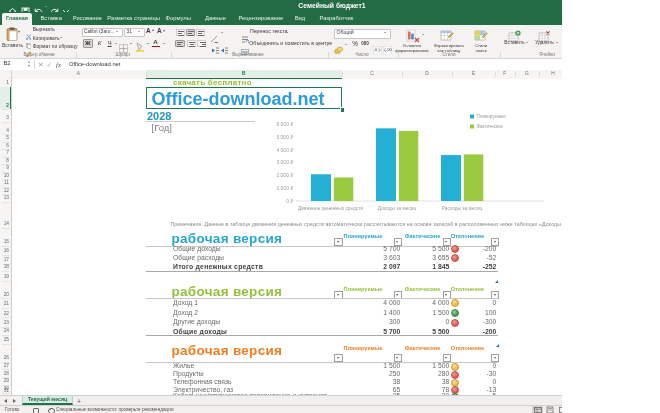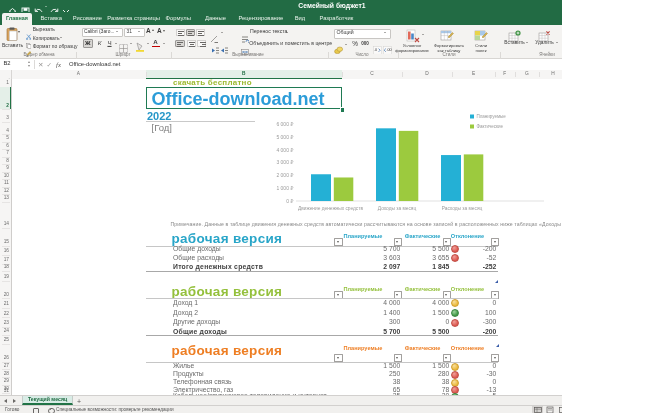--- a/index.html
+++ b/index.html
@@ -417,21 +417,21 @@
         <div class="t" style="left: 9px; top: 302.9px; font-size: 4.8px; color: rgb(110, 110, 110); transform: translate(-100%, -50%);">29</div>
         <div class="abs" style="left: 1.5px; top: 314.3px; width: 8px; height: 1px; background: rgb(230, 228, 227);"></div>
         <div class="t" style="left: 9px; top: 310.7px; font-size: 4.8px; color: rgb(110, 110, 110); transform: translate(-100%, -50%);">30</div>
         <div class="t" style="left: 9px; top: 312.9px; font-size: 4.8px; color: rgb(110, 110, 110); transform: translate(-100%, -50%);">31</div>
       </div>
     <div class="abs" id="gridcontent" style="left:0;top:0;width:660px;height:316.5px">
         <div class="t" style="left: 173px; top: 4.5px; font-size: 8px; color: rgb(156, 186, 47); font-weight: bold; letter-spacing: 0.25px; transform: translateY(-50%);">скачать бесплатно</div>
         <div class="abs" style="left: 145.5px; top: 8.5px; width: 196px; height: 22px; border: 1.4px solid rgb(31, 122, 83); box-sizing: border-box;"></div>
         <div class="abs" style="left: 339.5px; top: 28.9px; width: 3.2px; height: 3.2px; background: rgb(31, 122, 83); border: 0.6px solid rgb(255, 255, 255); box-sizing: content-box;"></div>
         <div class="t" style="left: 151.5px; top: 20.3px; font-size: 18px; color: rgb(43, 156, 216); font-weight: bold; transform: translateY(-50%);">Office-download.net</div>
-        <div class="t" style="left: 147px; top: 37.5px; font-size: 11px; color: rgb(37, 150, 200); font-weight: bold; transform: translateY(-50%);">2022</div>
+        <div class="t" style="left: 147px; top: 37.5px; font-size: 11px; color: rgb(37, 150, 200); font-weight: bold; transform: translateY(-50%);">2028</div>
         <div class="hline" style="left: 145.5px; top: 42.8px; width: 109.5px; background: rgb(201, 201, 201);"></div>
         <div class="t" style="left: 151.5px; top: 49px; font-size: 9.5px; color: rgb(127, 127, 127); transform: translateY(-50%);">[Год]</div>
         <div class="t" style="left: 170.5px; top: 146.5px; font-size: 5.2px; color: rgb(138, 138, 138); letter-spacing: 0.1px; transform: translateY(-50%);">Примечание. Данные в таблице движения денежных средств автоматически рассчитываются на основе записей в расположенных ниже таблицах «Доходы за месяц» и «Расходы за месяц».</div>
         <div class="abs" style="left: 255px; top: 31.5px; width: 300px; height: 108px;"><svg width="300" height="108">
             <text x="38.5" y="92.7" font-size="5" fill="#9b9b9b" text-anchor="end">0 ₽</text>
             <text x="38.5" y="79.95" font-size="5" fill="#9b9b9b" text-anchor="end">1 000 ₽</text>
             <text x="38.5" y="67.2" font-size="5" fill="#9b9b9b" text-anchor="end">2 000 ₽</text>
             <text x="38.5" y="54.45" font-size="5" fill="#9b9b9b" text-anchor="end">3 000 ₽</text>
             <text x="38.5" y="41.7" font-size="5" fill="#9b9b9b" text-anchor="end">4 000 ₽</text>
             <text x="38.5" y="28.950000000000006" font-size="5" fill="#9b9b9b" text-anchor="end">5 000 ₽</text>

